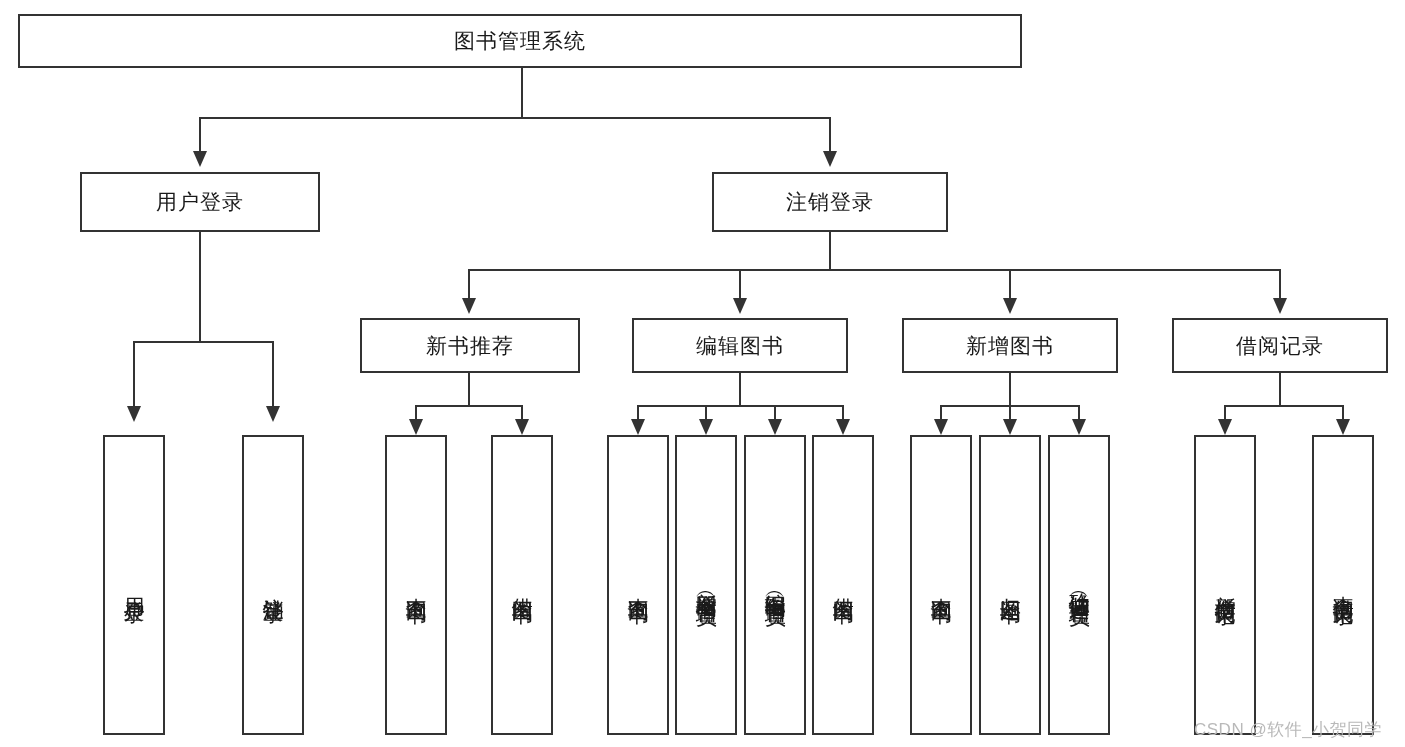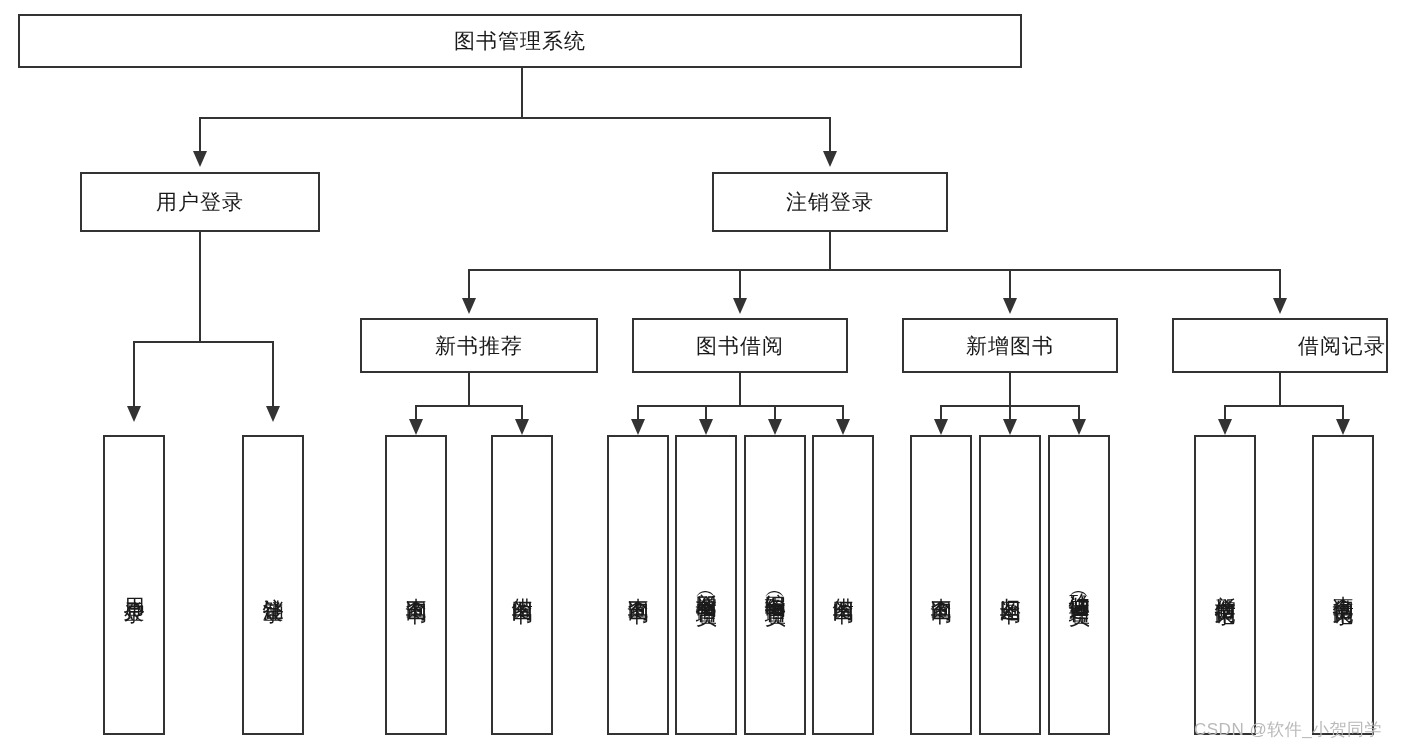--- a/index.html
+++ b/index.html
@@ -102,30 +102,30 @@
   <div class="edge h" style="left:468px; top:269px; width:813px;"></div>
   <div class="edge v" style="left:468px; top:269px; height:29px;"></div>
   <div class="arrow" style="left:462px; top:298px;"></div>
   <div class="edge v" style="left:739px; top:269px; height:29px;"></div>
   <div class="arrow" style="left:733px; top:298px;"></div>
   <div class="edge v" style="left:1009px; top:269px; height:29px;"></div>
   <div class="arrow" style="left:1003px; top:298px;"></div>
   <div class="edge v" style="left:1279px; top:269px; height:29px;"></div>
   <div class="arrow" style="left:1273px; top:298px;"></div>
 
-  <div class="node horiz" style="left:360px; top:318px; width:238px; height:55px;">
+  <div class="node horiz" style="left:360px; top:318px; width:220px; height:55px;">
     <span>新书推荐</span>
   </div>
   <div class="node horiz" style="left:632px; top:318px; width:216px; height:55px;">
-    <span>图书借阅</span>
+    <span>编辑图书</span>
   </div>
   <div class="node horiz" style="left:902px; top:318px; width:216px; height:55px;">
     <span>新增图书</span>
   </div>
-  <div class="node horiz" style="left:1172px; top:318px; width:216px; height:55px;justify-content:flex-end;">
+  <div class="node horiz" style="left:1172px; top:318px; width:216px; height:55px;">
     <span>借阅记录</span>
   </div>
 
   <div class="edge v" style="left:468px; top:373px; height:33px;"></div>
   <div class="edge h" style="left:415px; top:405px; width:107px;"></div>
   <div class="edge v" style="left:415px; top:405px; height:14px;"></div>
   <div class="arrow" style="left:409px; top:419px;"></div>
   <div class="edge v" style="left:521px; top:405px; height:14px;"></div>
   <div class="arrow" style="left:515px; top:419px;"></div>
 

